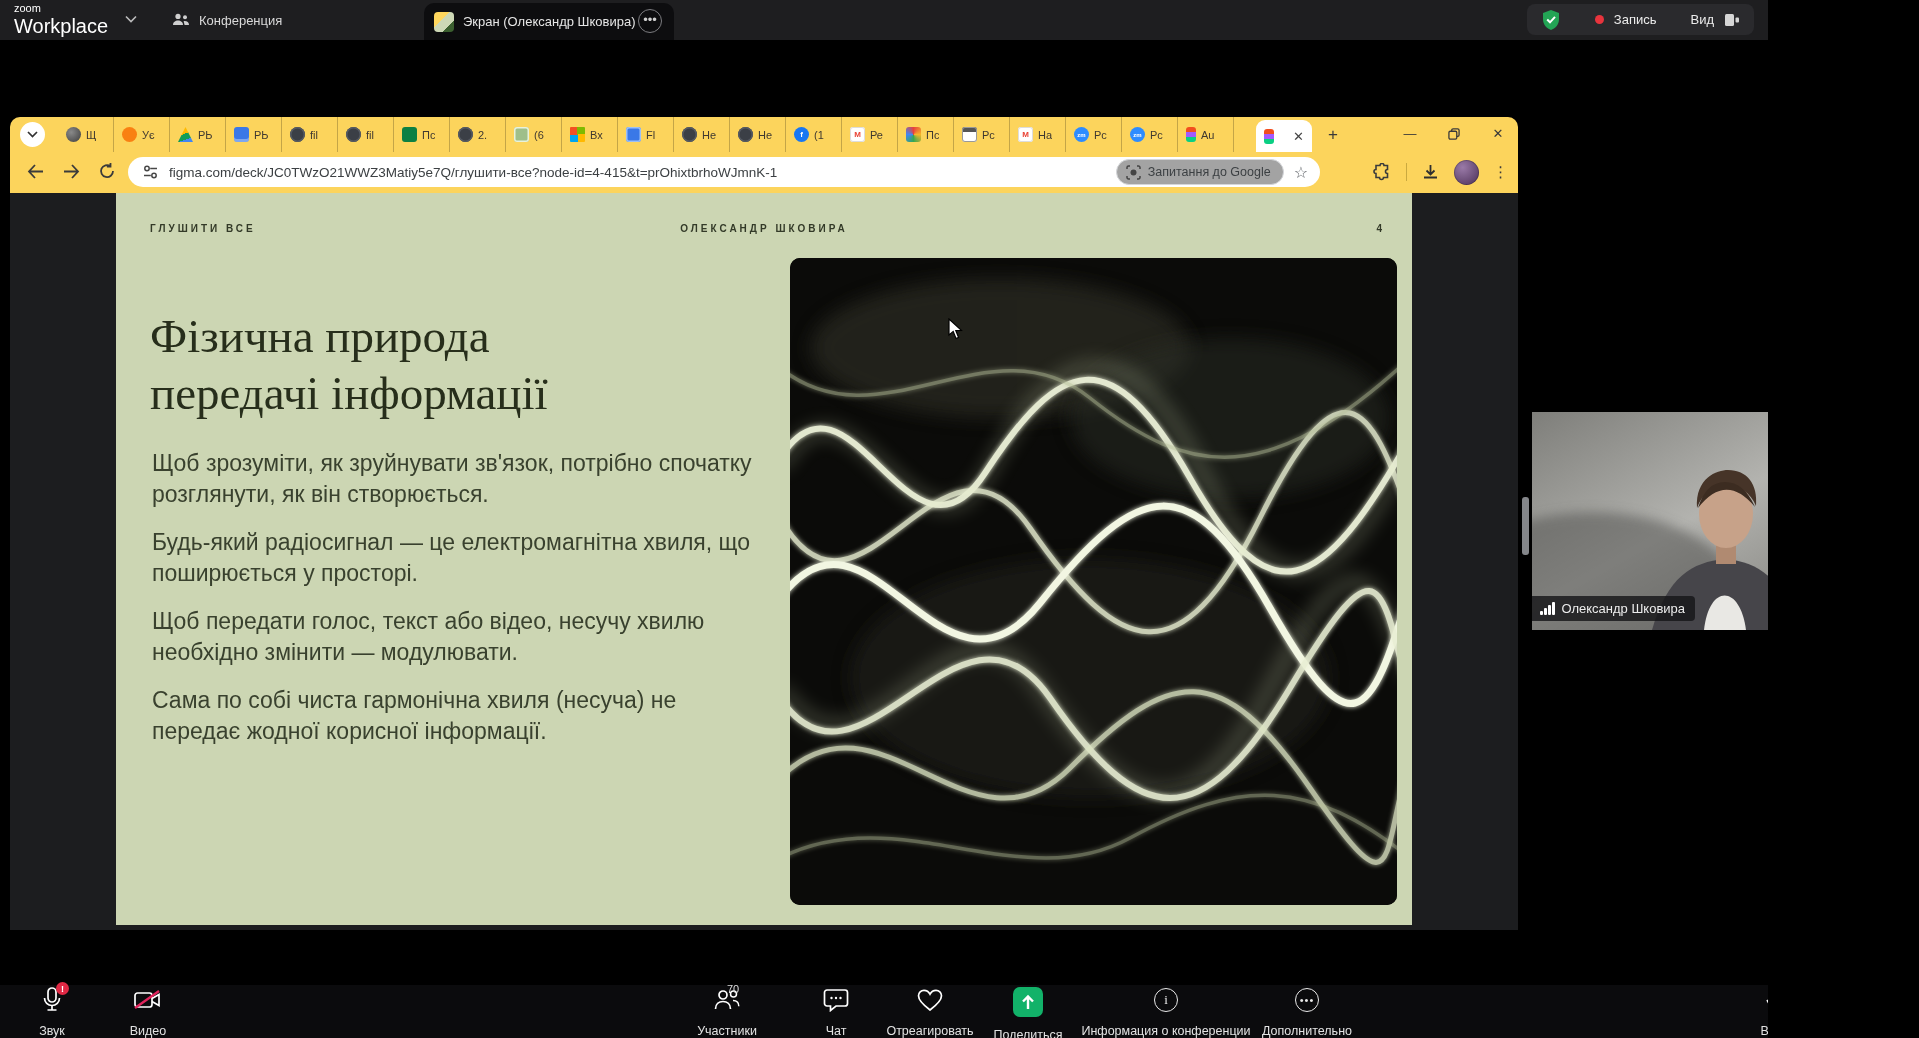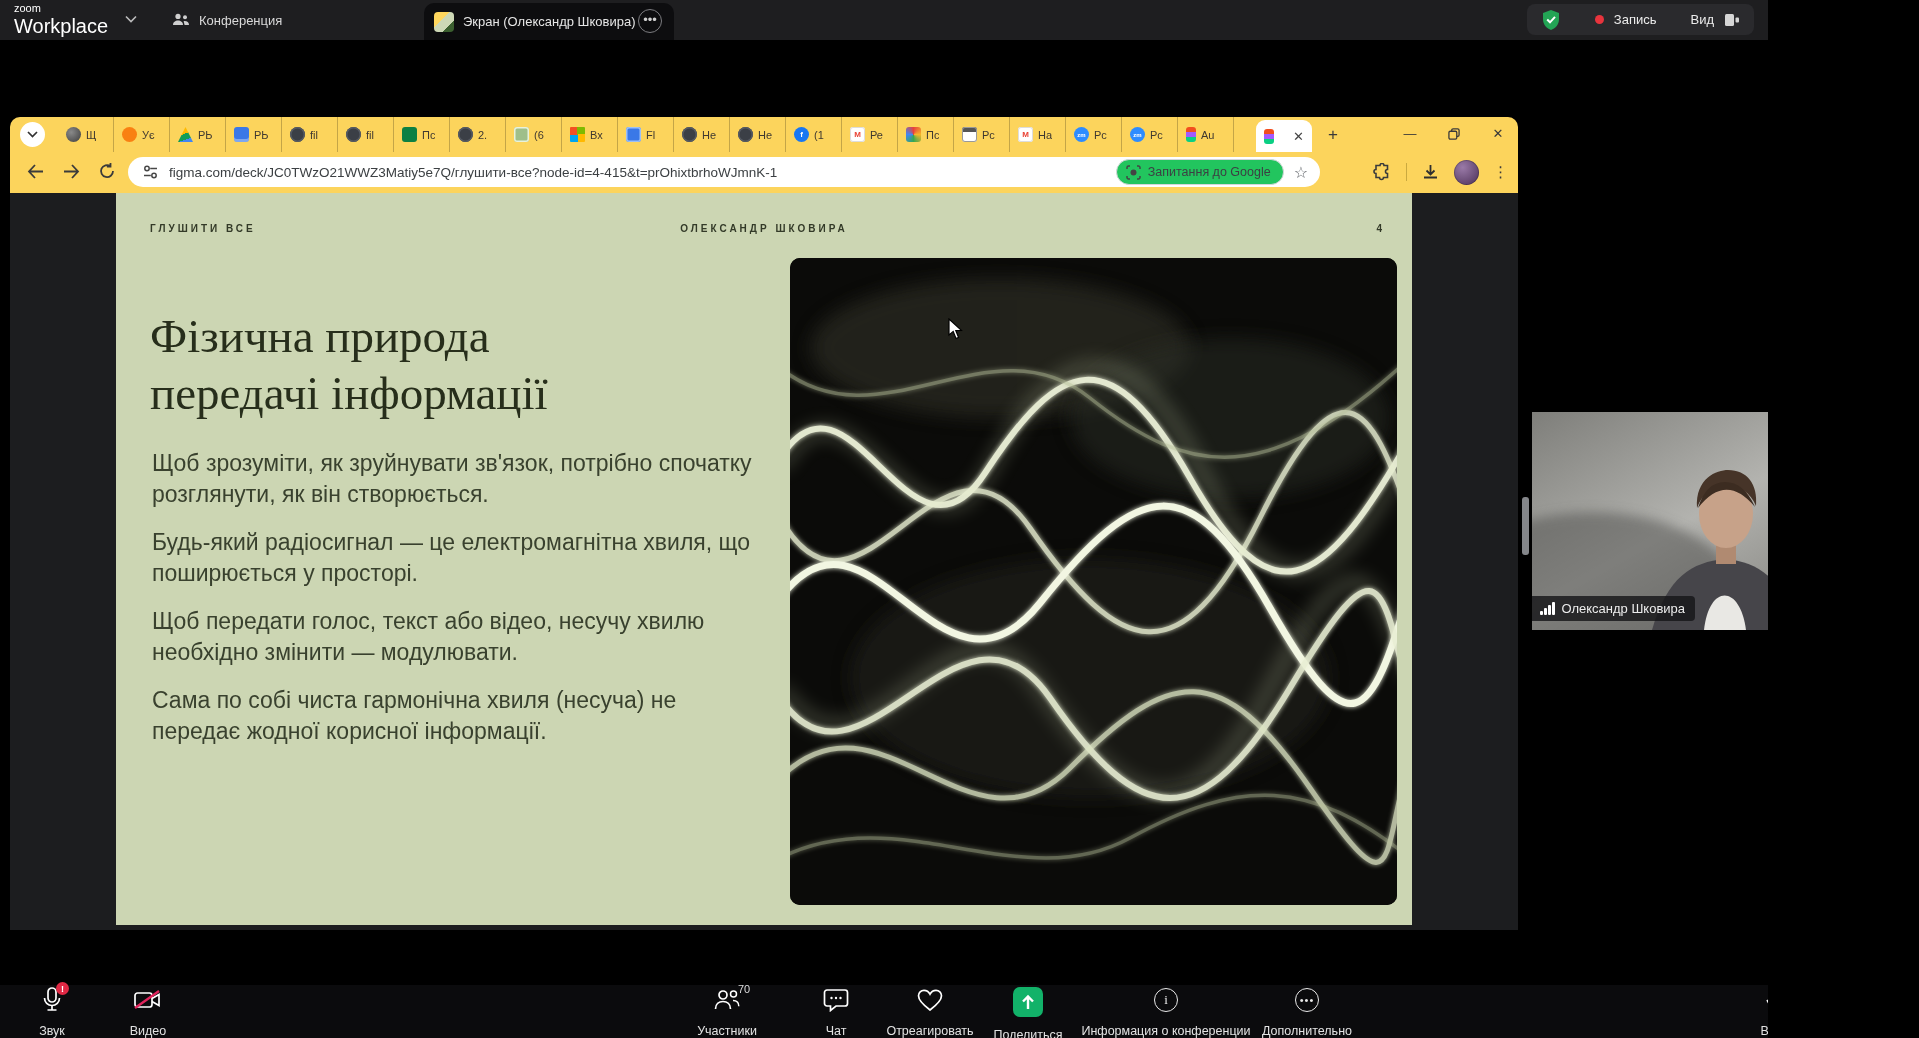--- a/index.html
+++ b/index.html
@@ -48,21 +48,21 @@
   .activetab{position:absolute;left:1246px;top:3px;width:56px;height:32px;background:#fff;border-radius:9px 9px 0 0;display:flex;align-items:center;justify-content:space-between;padding:0 8px;box-sizing:border-box;}
   .tabclose{color:#444;font-size:13px;line-height:1;}
   .newtab{position:absolute;left:1312px;top:7px;width:22px;height:22px;color:#3a3a3a;font-size:17px;display:flex;align-items:center;justify-content:center;}
   .cwinbtn{position:absolute;top:0;width:40px;height:33px;color:#3a3a3a;font-size:13px;display:flex;align-items:center;justify-content:center;}
 
   .addrbar{position:absolute;left:0;top:35px;width:100%;height:41px;background:#fcd45c;}
   .navic{position:absolute;top:8px;color:#3b3b3b;font-size:17px;}
   .urlbox{position:absolute;left:118px;top:5px;width:1192px;height:30px;background:#fff;border-radius:15px;display:flex;align-items:center;}
   .siteinfo{margin:0 10px 0 14px;}
   .urltext{font-size:13.5px;color:#3c4043;white-space:nowrap;overflow:hidden;flex:1;}
-  .lenspill{height:24px;border:1px solid #d4d6d9;border-radius:13px;display:flex;align-items:center;gap:7px;padding:0 12px 0 9px;margin-right:10px;flex:none;font-size:12.5px;color:#3c4043;background:#22c55e;}
+  .lenspill{height:24px;border:1px solid #d4d6d9;border-radius:13px;display:flex;align-items:center;gap:7px;padding:0 12px 0 9px;margin-right:10px;flex:none;font-size:12.5px;color:#3c4043;background:#a3a3a3;}
   .starbtn{margin-right:12px;color:#5f6368;font-size:16px;}
   .addr-right{position:absolute;right:10px;top:5px;height:30px;display:flex;align-items:center;gap:14px;}
   .vline{width:1px;height:18px;background:#caa93f;}
   .avatar{width:25px;height:25px;border-radius:50%;background:radial-gradient(circle at 35% 30%,#9a7aa8,#4a2e55);box-shadow:inset 0 0 0 1px rgba(0,0,0,.2);}
   .dots3{color:#3b3b3b;font-size:15px;letter-spacing:0;}
 
   .content{position:absolute;left:0;top:76px;width:100%;height:737px;background:#1c1d1f;}
   .slide{position:absolute;left:106px;top:0;width:1296px;height:732px;background:#ccd6b3;}
   .shead{position:absolute;top:30px;font-size:10px;letter-spacing:3px;color:#333a28;font-weight:bold;}
   .stitle{position:absolute;left:34px;top:115px;font-family:"Liberation Serif",serif;font-size:47px;line-height:57px;color:#272e1b;}
@@ -79,21 +79,21 @@
   .sigbars{display:flex;align-items:flex-end;gap:1.5px;}
   .sigbars i{display:block;width:2.5px;background:#fff;border-radius:1px;}
 
   
   .zbottom{position:absolute;left:0;top:985px;width:1919px;height:53px;background:#0b0b0d;}
   .ctrl{position:absolute;top:0;height:53px;display:flex;flex-direction:column;align-items:center;justify-content:flex-start;}
   .ctrl .icn{height:32px;display:flex;align-items:center;justify-content:center;margin-top:2px;}
   .ctrl .cap{font-size:12.5px;color:#e3e3e3;margin-top:11px;white-space:nowrap;}
   .sharebox{width:30px;height:30px;border-radius:7px;background:#12b269;display:flex;align-items:center;justify-content:center;}
   .circle-ic{width:24px;height:24px;border:1.6px solid #e9e9e9;border-radius:50%;color:#e9e9e9;display:flex;align-items:center;justify-content:center;box-sizing:border-box;}
-  .pcount{position:absolute;top:-4px;left:24px;font-size:11px;color:#dcdcdc;}
+  .pcount{position:absolute;top:-4px;left:13px;font-size:11px;color:#dcdcdc;}
   .badge{position:absolute;top:-5px;right:-7px;width:13px;height:13px;border-radius:50%;background:#e02844;color:#fff;font-size:9px;font-weight:bold;display:flex;align-items:center;justify-content:center;}
 
   .cursor{position:absolute;left:948px;top:318px;}
 </style>
 </head>
 <body>
 
 <div class="screen">
 
   <div class="ztop">

